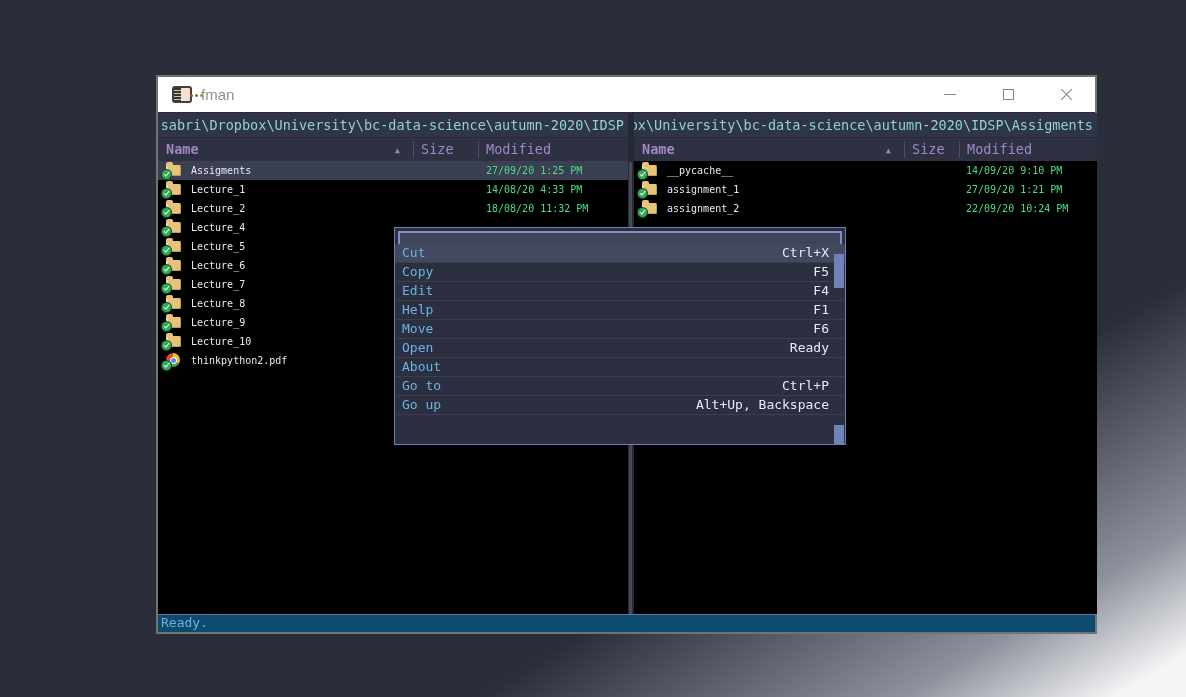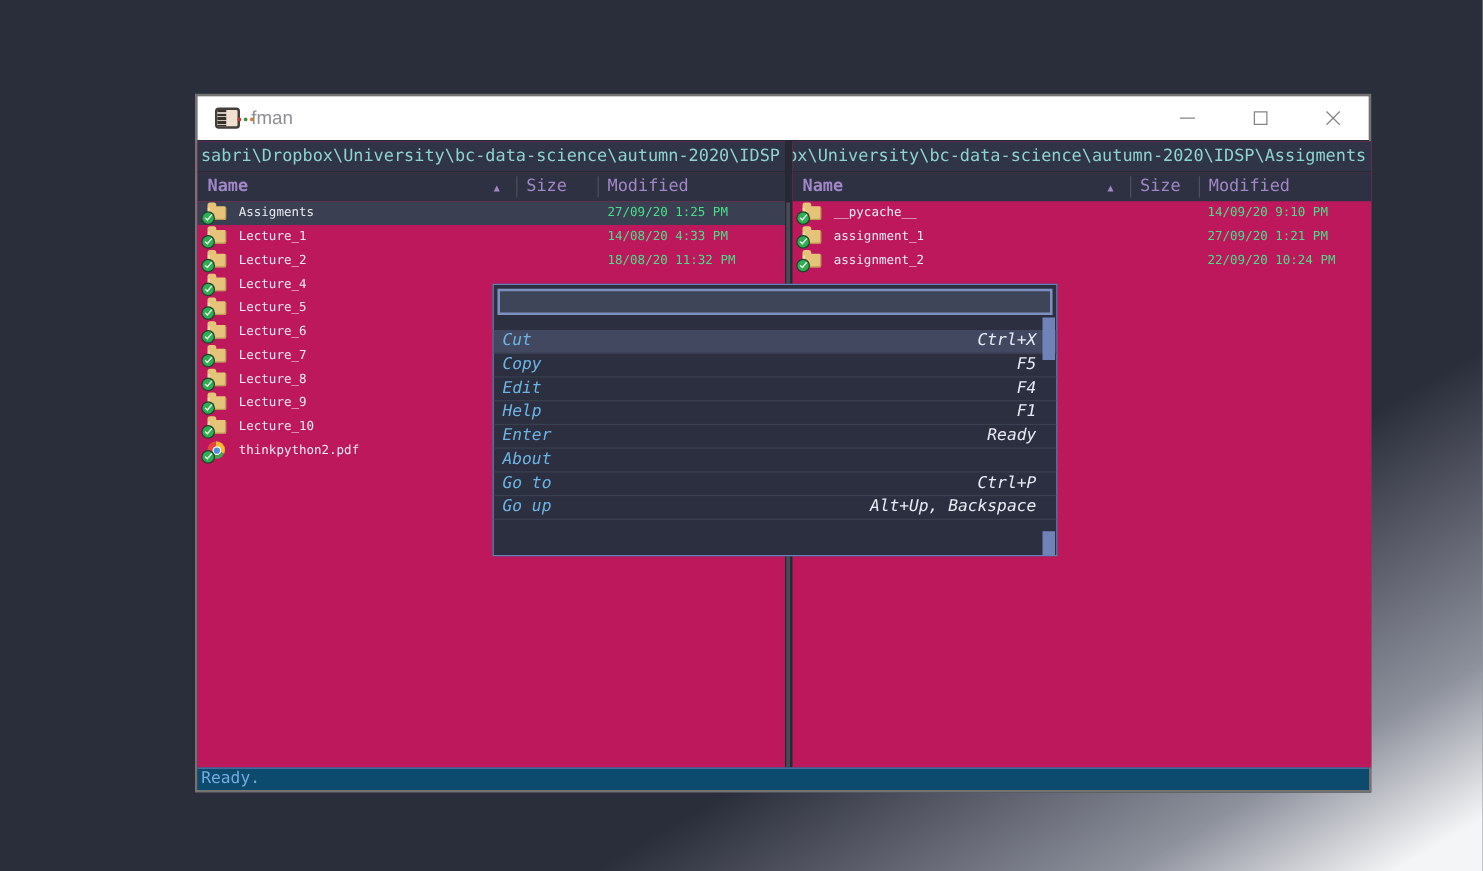--- a/index.html
+++ b/index.html
@@ -26,21 +26,21 @@
   .controls { margin-left:auto; display:flex; height:100%; }
   .ctrl { width:58px; height:100%; display:flex; align-items:center; justify-content:center; cursor:default; }
   .glyph-min { width:12px; height:1px; background:#84848c; }
   .glyph-max { width:11px; height:11px; border:1px solid #84848c; }
   .glyph-close { position:relative; width:13px; height:13px; }
   .glyph-close::before, .glyph-close::after { content:""; position:absolute; left:-1px; top:6px;
     width:15px; height:1px; background:#84848c; }
   .glyph-close::before { transform:rotate(45deg); }
   .glyph-close::after  { transform:rotate(-45deg); }
   
-  .pane { position:absolute; top:36px; bottom:18px; overflow:hidden; background:#be185d; }
+  .pane { position:absolute; top:36px; bottom:18px; overflow:hidden; background:#000000; }
   .pane-l { left:0; width:470px; }
   .pane-r { left:476px; width:463px; }
   .gutter { position:absolute; left:470px; width:6px; top:36px; bottom:18px; background:#262933; }
   .gutter::after { content:""; position:absolute; left:1px; width:3px; top:49px; bottom:0; background:#474b55; }
   .pathbar { height:25px; background:#2f3447; display:flex; justify-content:flex-end; overflow:hidden;
     border-bottom:1px solid #262933; }
   .pathbar span { white-space:nowrap; font-size:13.5px; line-height:24px; color:#8fd3d0; padding:0 4px; }
   .pane-header { height:23px; background:#2d3142; position:relative; font-size:13.5px; line-height:23px; color:#a287c6; }
   .hname { position:absolute; left:8px;font-weight:bold; }
   .sort-arrow { position:absolute; font-size:8px; top:1px; }
@@ -72,21 +72,21 @@
   .badge { position:absolute; left:-4px; bottom:-3px; width:9px; height:9px; border-radius:50%;
     background:#2fae54; box-shadow:0 0 0 1px #20402a; z-index:2; }
   .badge::after { content:""; position:absolute; left:1.8px; top:2.2px; width:4.5px; height:2.3px;
     border-bottom:1.4px solid #fff; border-left:1.4px solid #fff; transform:rotate(-50deg); }
   
   .palette { position:absolute; left:236px; top:150px; width:452px; height:218px; z-index:10;
     background:#2b2f3f; border:1px solid #6b80b8; }
   .palette-input { position:absolute; left:3px; right:3px; top:3px; height:21px;
     background:#3e4558; border:2px solid #7e90c0; color:#e8ebf5;
     font-family:"DejaVu Sans Mono", monospace; font-size:13px; outline:none; border-radius:0; padding:0 4px; }
-  .palette-list { position:absolute; top:36px; left:0; right:0;font-style:italic; }
+  .palette-list { position:absolute; top:16px; left:0; right:0; }
   .palette-item { height:19px; position:relative; font-size:13px; line-height:18px;
     border-bottom:1px solid #3a3f50; }
   .palette-item.selected { background:#414860; }
   .pi-label { position:absolute; left:7px; color:#6db4e4; }
   .pi-short { position:absolute; right:16px; color:#e8ebf5; }
   .pthumb { position:absolute; right:1px; width:10px; background:#7083b8; z-index:11; }
   .pthumb-top { top:26px; height:34px; }
   .pthumb-bottom { top:197px; height:19px; }
   
   .statusbar { position:absolute; left:0; right:0; bottom:0; height:18px;
@@ -261,21 +261,25 @@
         </div>
         <div class="palette-item">
           <span class="pi-label">Edit</span>
           <span class="pi-short">F4</span>
         </div>
         <div class="palette-item">
           <span class="pi-label">Help</span>
           <span class="pi-short">F1</span>
         </div>
         <div class="palette-item">
-          <span class="pi-label">Enter</span>
+          <span class="pi-label">Move</span>
+          <span class="pi-short">F6</span>
+        </div>
+        <div class="palette-item">
+          <span class="pi-label">Open</span>
           <span class="pi-short">Ready</span>
         </div>
         <div class="palette-item">
           <span class="pi-label">About</span>
           <span class="pi-short"></span>
         </div>
         <div class="palette-item">
           <span class="pi-label">Go to</span>
           <span class="pi-short">Ctrl+P</span>
         </div>

